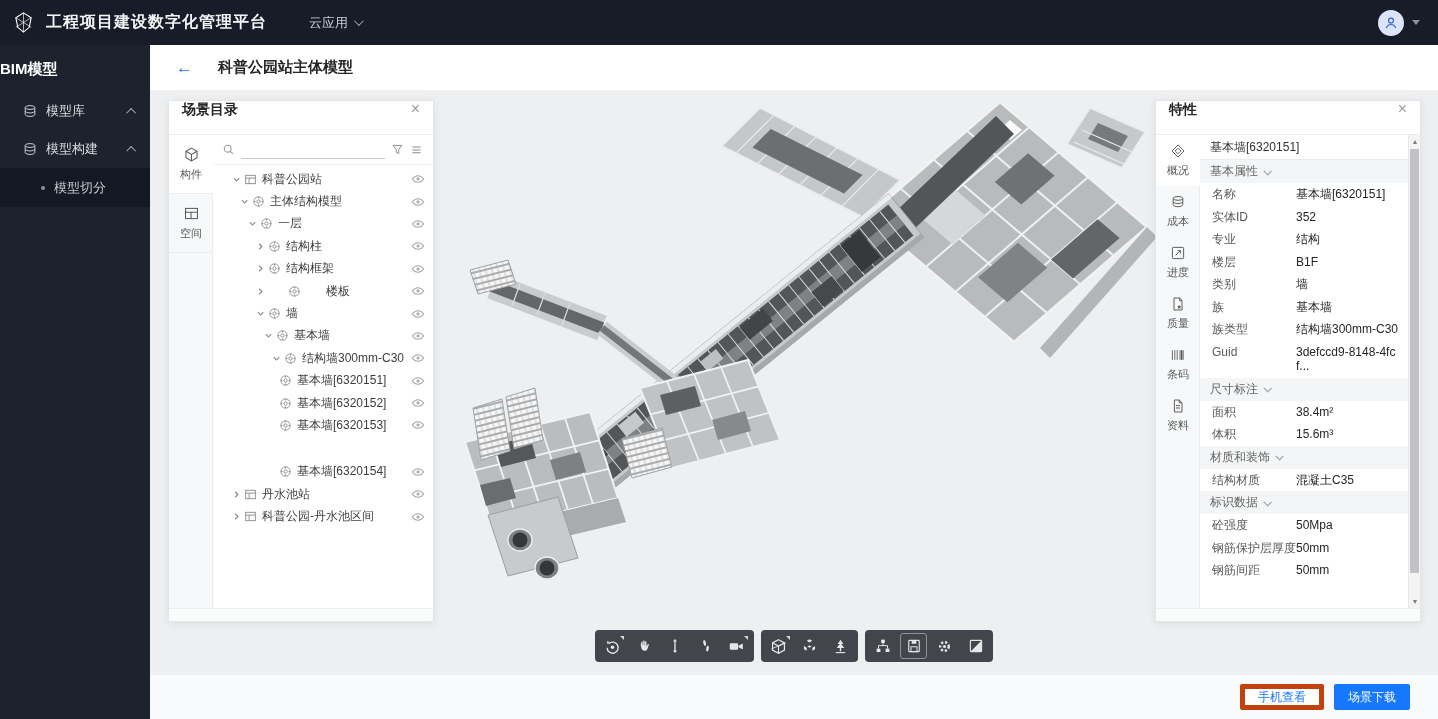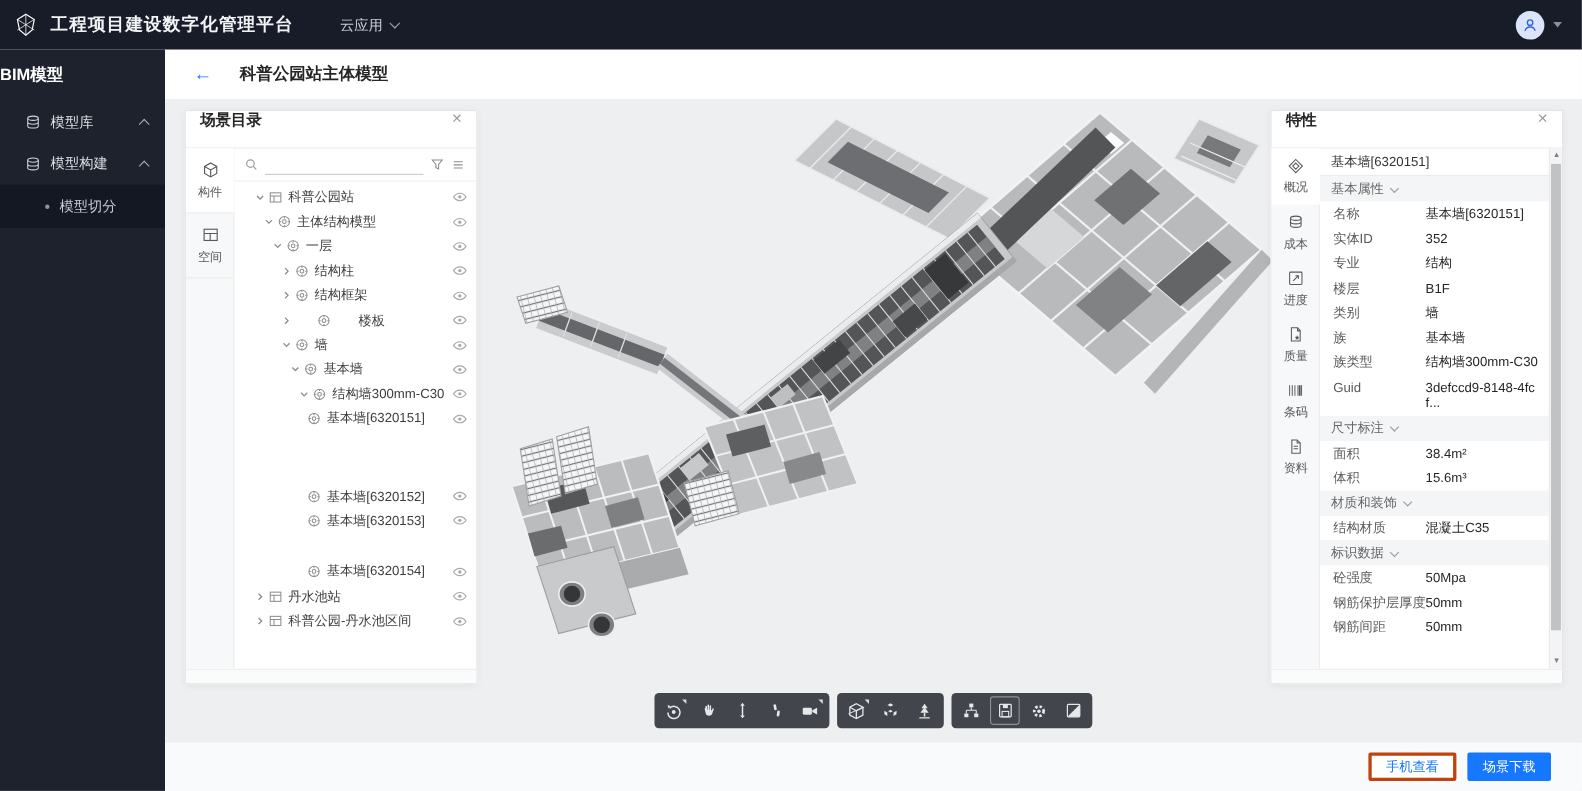--- a/index.html
+++ b/index.html
@@ -73,21 +73,21 @@
   
   .tbar { position:absolute; bottom:13px; left:50%; transform:translateX(-50%); display:flex; gap:7px; z-index:12;}
   .tb-group { background:rgba(42,46,52,.88); border-radius:4px; padding:3px 4px; display:flex; gap:4px;}
   .tb-btn { position:relative; width:27px; height:26px; background:transparent; border:none; display:flex; align-items:center; justify-content:center; cursor:pointer; border-radius:3px;}
   .tb-btn.selected { border:1px solid #8e9196;}
   .tb-btn.flag::after { content:""; position:absolute; top:3px; right:2px; width:0; height:0; border-top:4px solid #d9dadc; border-left:4px solid transparent;}
 
   
   .botbar { position:absolute; left:150px; right:0; bottom:0; height:44px; background:#f9fafb; display:flex; align-items:center; justify-content:flex-end; padding-right:28px; gap:10px; z-index:15;}
   .btn { height:26px; padding:0 13px; font-size:12px; border-radius:2px; cursor:pointer; display:flex; align-items:center;}
-  .btn.ghost { background:#fff; border:3px solid #c2410c; color:#1677ff;}
+  .btn.ghost { background:#fff; border:5px solid #c2410c; color:#1677ff;}
   .btn.primary { background:#1677ff; border:1px solid #1677ff; color:#fff;}
 </style>
 </head>
 <body>
 
 <div class="hdr">
   <span class="logo icn">
     <svg viewBox="0 0 24 24" width="23" height="23">
         <path d="M12 2l8 5-2 10-6 5-6-5L4 7z" fill="none" stroke="#fff" stroke-width="1.1"></path>
         <path d="M12 2v20M4 7l16 10M20 7L4 17" stroke="#fff" stroke-width="0.7" fill="none"></path>
@@ -477,21 +477,21 @@
                 </svg>
               </span>
               <span>基本墙[6320151]</span>
               <span class="icn eye">
                 <svg viewBox="0 0 16 16" width="14" height="14">
                   <path d="M1.5 8s2.5-3.8 6.5-3.8S14.5 8 14.5 8s-2.5 3.8-6.5 3.8S1.5 8 1.5 8z" fill="none" stroke="#a8a8a8" stroke-width="1.2"></path>
                   <circle cx="8" cy="8" r="1.7" fill="#a8a8a8"></circle>
                 </svg>
               </span>
             </div>
-            <div class="tree-row" style="padding-left: 66px; margin-top: 48px;">
+            <div class="tree-row" style="padding-left: 66px;">
               <span class="icn nico">
                 <svg viewBox="0 0 14 14" width="13" height="13">
                   <circle cx="7" cy="7" r="5" fill="none" stroke="#8c8c8c" stroke-width="1"></circle>
                   <circle cx="7" cy="7" r="1.8" fill="none" stroke="#8c8c8c" stroke-width="1"></circle>
                   <path d="M7 2v1.8M7 10.2V12M2 7h1.8M10.2 7H12" stroke="#8c8c8c" stroke-width="1"></path>
                 </svg>
               </span>
               <span>基本墙[6320152]</span>
               <span class="icn eye">
                 <svg viewBox="0 0 16 16" width="14" height="14">

